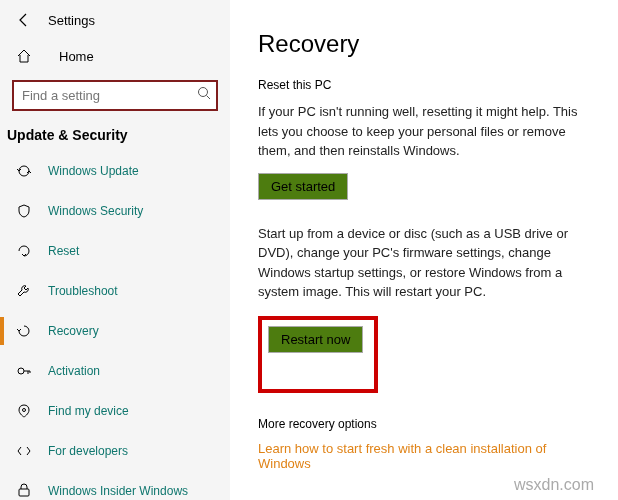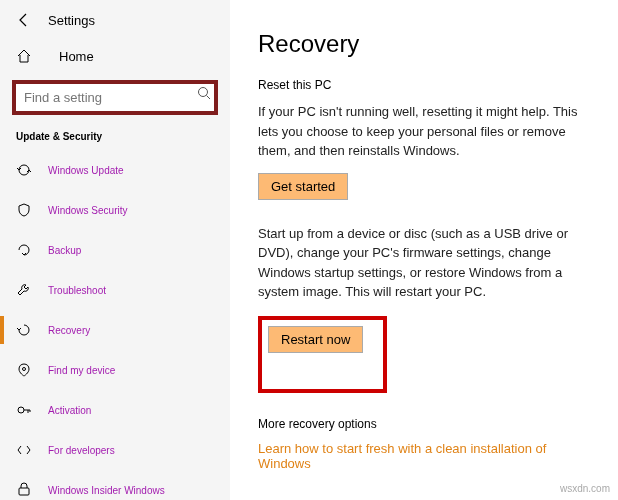--- a/index.html
+++ b/index.html
@@ -4,35 +4,35 @@
   <style>
     * { margin: 0; padding: 0; box-sizing: border-box; }
     body { font-family: "Segoe UI", sans-serif; font-size: 13px; color: #000; background: #fff; width: 618px; height: 500px; overflow: hidden; display: flex; }
     .sidebar { width: 230px; background: #f5f5f5; border-right: 0; display: flex; flex-direction: column; padding-top: 8px; }
     .topbar { display: flex; align-items: center; gap: 16px; padding: 4px 16px 10px 16px; }
     .back-icon { width: 16px; height: 16px; display: flex; align-items: center; justify-content: center; cursor: pointer; }
     .title { font-size: 13px; }
     .home-row { display: flex; align-items: center; gap: 27px; padding: 10px 16px; cursor: pointer; }
     .home-row .icon { width: 16px; height: 16px; display: flex; align-items: center; justify-content: center; }
     .search-row { margin: 6px 12px 10px 12px; position: relative; }
-    .search-input { width: 100%; border: 4px solid #7f1d1d; background: #fff; padding: 6px 28px 6px 8px; font-size: 13px; outline: none; }
+    .search-input { width: 100%; border: 2px solid #7f1d1d; background: #fff; padding: 6px 28px 6px 8px; font-size: 13px; outline: none; }
     .search-icon { position: absolute; right: 6px; top: 5px; color: #555; }
-    .section-header { padding: 6px 12px 8px 16px; font-weight: 600; font-size: 10px; }
-    .nav-item { display: flex; align-items: center; gap: 16px; padding: 12px 16px; cursor: pointer; font-size: 10px; color: #a21caf; position: relative; }
+    .section-header { padding: 6px 12px 8px 7px; font-weight: 600; font-size: 14px; }
+    .nav-item { display: flex; align-items: center; gap: 16px; padding: 12px 16px; cursor: pointer; font-size: 12px; color: #0f766e; position: relative; }
     .nav-item .icon { width: 16px; height: 16px; display: flex; align-items: center; justify-content: center; }
     .nav-item.selected::before { content: ""; position: absolute; left: 0; top: 6px; bottom: 6px; width: 4px; background: #e08317; }
     .main { flex: 1; padding: 30px 28px 10px 28px; overflow: auto; }
     h1 { font-size: 24px; font-weight: 400; margin-bottom: 20px; }
     h2 { font-size: 12px; font-weight: 500; margin-bottom: 10px; }
     .section { margin-bottom: 24px; }
     .desc { font-size: 13px; color: #222; line-height: 1.5; margin-bottom: 12px; max-width: 340px; }
-    .btn { display: inline-block; background: #fdba74; border: 1px solid #aaa; padding: 5px 12px; font-size: 13px; cursor: pointer; }
-    .hlbox { border: 4px solid #c00; padding: 6px 20px 36px 6px; display: inline-block; margin-top: 2px; }
+    .btn { display: inline-block; background: #4d7c0f; border: 1px solid #aaa; padding: 5px 12px; font-size: 13px; cursor: pointer; }
+    .hlbox { border: 4px solid #c00; padding: 6px 11px 36px 6px; display: inline-block; margin-top: 2px; }
     .link { color: #e08317; cursor: pointer; font-size: 13px; }
-    .watermark { position: absolute; bottom: 6px; right: 8px; font-size: 10px; color: #aaa; }
+    .watermark { position: absolute; bottom: 6px; right: 24px; font-size: 16px; color: #aaa; }
     svg { display: block; }
   </style>
 </head>
 <body>
 
 <div class="sidebar">
   <div class="topbar">
     <span class="back-icon">
       <svg width="16" height="16" viewBox="0 0 16 16">
           <path d="M10 2 L4 8 L10 14" stroke="#000" stroke-width="1.2" fill="none"></path>
@@ -79,21 +79,21 @@
     </span>
     <span>Windows Security</span>
   </div>
 
   <div class="nav-item">
     <span class="icon">
       <svg width="16" height="16" viewBox="0 0 16 16">
           <path d="M3 8 A5 5 0 1 1 8 13 M8 13 L6 11 M8 13 L10 11" stroke="#000" stroke-width="1" fill="none"></path>
         </svg>
     </span>
-    <span>Backup</span>
+    <span>Reset</span>
   </div>
 
   <div class="nav-item">
     <span class="icon">
       <svg width="16" height="16" viewBox="0 0 16 16">
           <path d="M10 3 A3 3 0 0 0 6 7 L2 11 L4 13 L8 9 A3 3 0 0 0 12 5 L10 7 L8 5 Z" stroke="#000" stroke-width="1" fill="none"></path>
         </svg>
     </span>
     <span>Troubleshoot</span>
   </div>
@@ -103,37 +103,37 @@
       <svg width="16" height="16" viewBox="0 0 16 16">
           <path d="M8 3 A5 5 0 1 1 3 8 M3 8 L1 6 M3 8 L5 6" stroke="#000" stroke-width="1" fill="none"></path>
         </svg>
     </span>
     <span>Recovery</span>
   </div>
 
   <div class="nav-item">
     <span class="icon">
       <svg width="16" height="16" viewBox="0 0 16 16">
-          <path d="M8 2 C5 2 3 4 3 7 C3 11 8 14 8 14 C8 14 13 11 13 7 C13 4 11 2 8 2 Z" stroke="#000" stroke-width="1" fill="none"></path>
-          <circle cx="8" cy="7" r="1.5" stroke="#000" stroke-width="1" fill="none"></circle>
-        </svg>
-    </span>
-    <span>Find my device</span>
-  </div>
-
-  <div class="nav-item">
-    <span class="icon">
-      <svg width="16" height="16" viewBox="0 0 16 16">
           <circle cx="5" cy="8" r="3" stroke="#000" stroke-width="1" fill="none"></circle>
           <line x1="8" y1="8" x2="14" y2="8" stroke="#000" stroke-width="1"></line>
           <line x1="12" y1="8" x2="12" y2="11" stroke="#000" stroke-width="1"></line>
           <line x1="14" y1="8" x2="14" y2="10" stroke="#000" stroke-width="1"></line>
         </svg>
     </span>
     <span>Activation</span>
+  </div>
+
+  <div class="nav-item">
+    <span class="icon">
+      <svg width="16" height="16" viewBox="0 0 16 16">
+          <path d="M8 2 C5 2 3 4 3 7 C3 11 8 14 8 14 C8 14 13 11 13 7 C13 4 11 2 8 2 Z" stroke="#000" stroke-width="1" fill="none"></path>
+          <circle cx="8" cy="7" r="1.5" stroke="#000" stroke-width="1" fill="none"></circle>
+        </svg>
+    </span>
+    <span>Find my device</span>
   </div>
 
   <div class="nav-item">
     <span class="icon">
       <svg width="16" height="16" viewBox="0 0 16 16">
           <path d="M5 4 L2 8 L5 12 M11 4 L14 8 L11 12" stroke="#000" stroke-width="1" fill="none"></path>
         </svg>
     </span>
     <span>For developers</span>
   </div>

